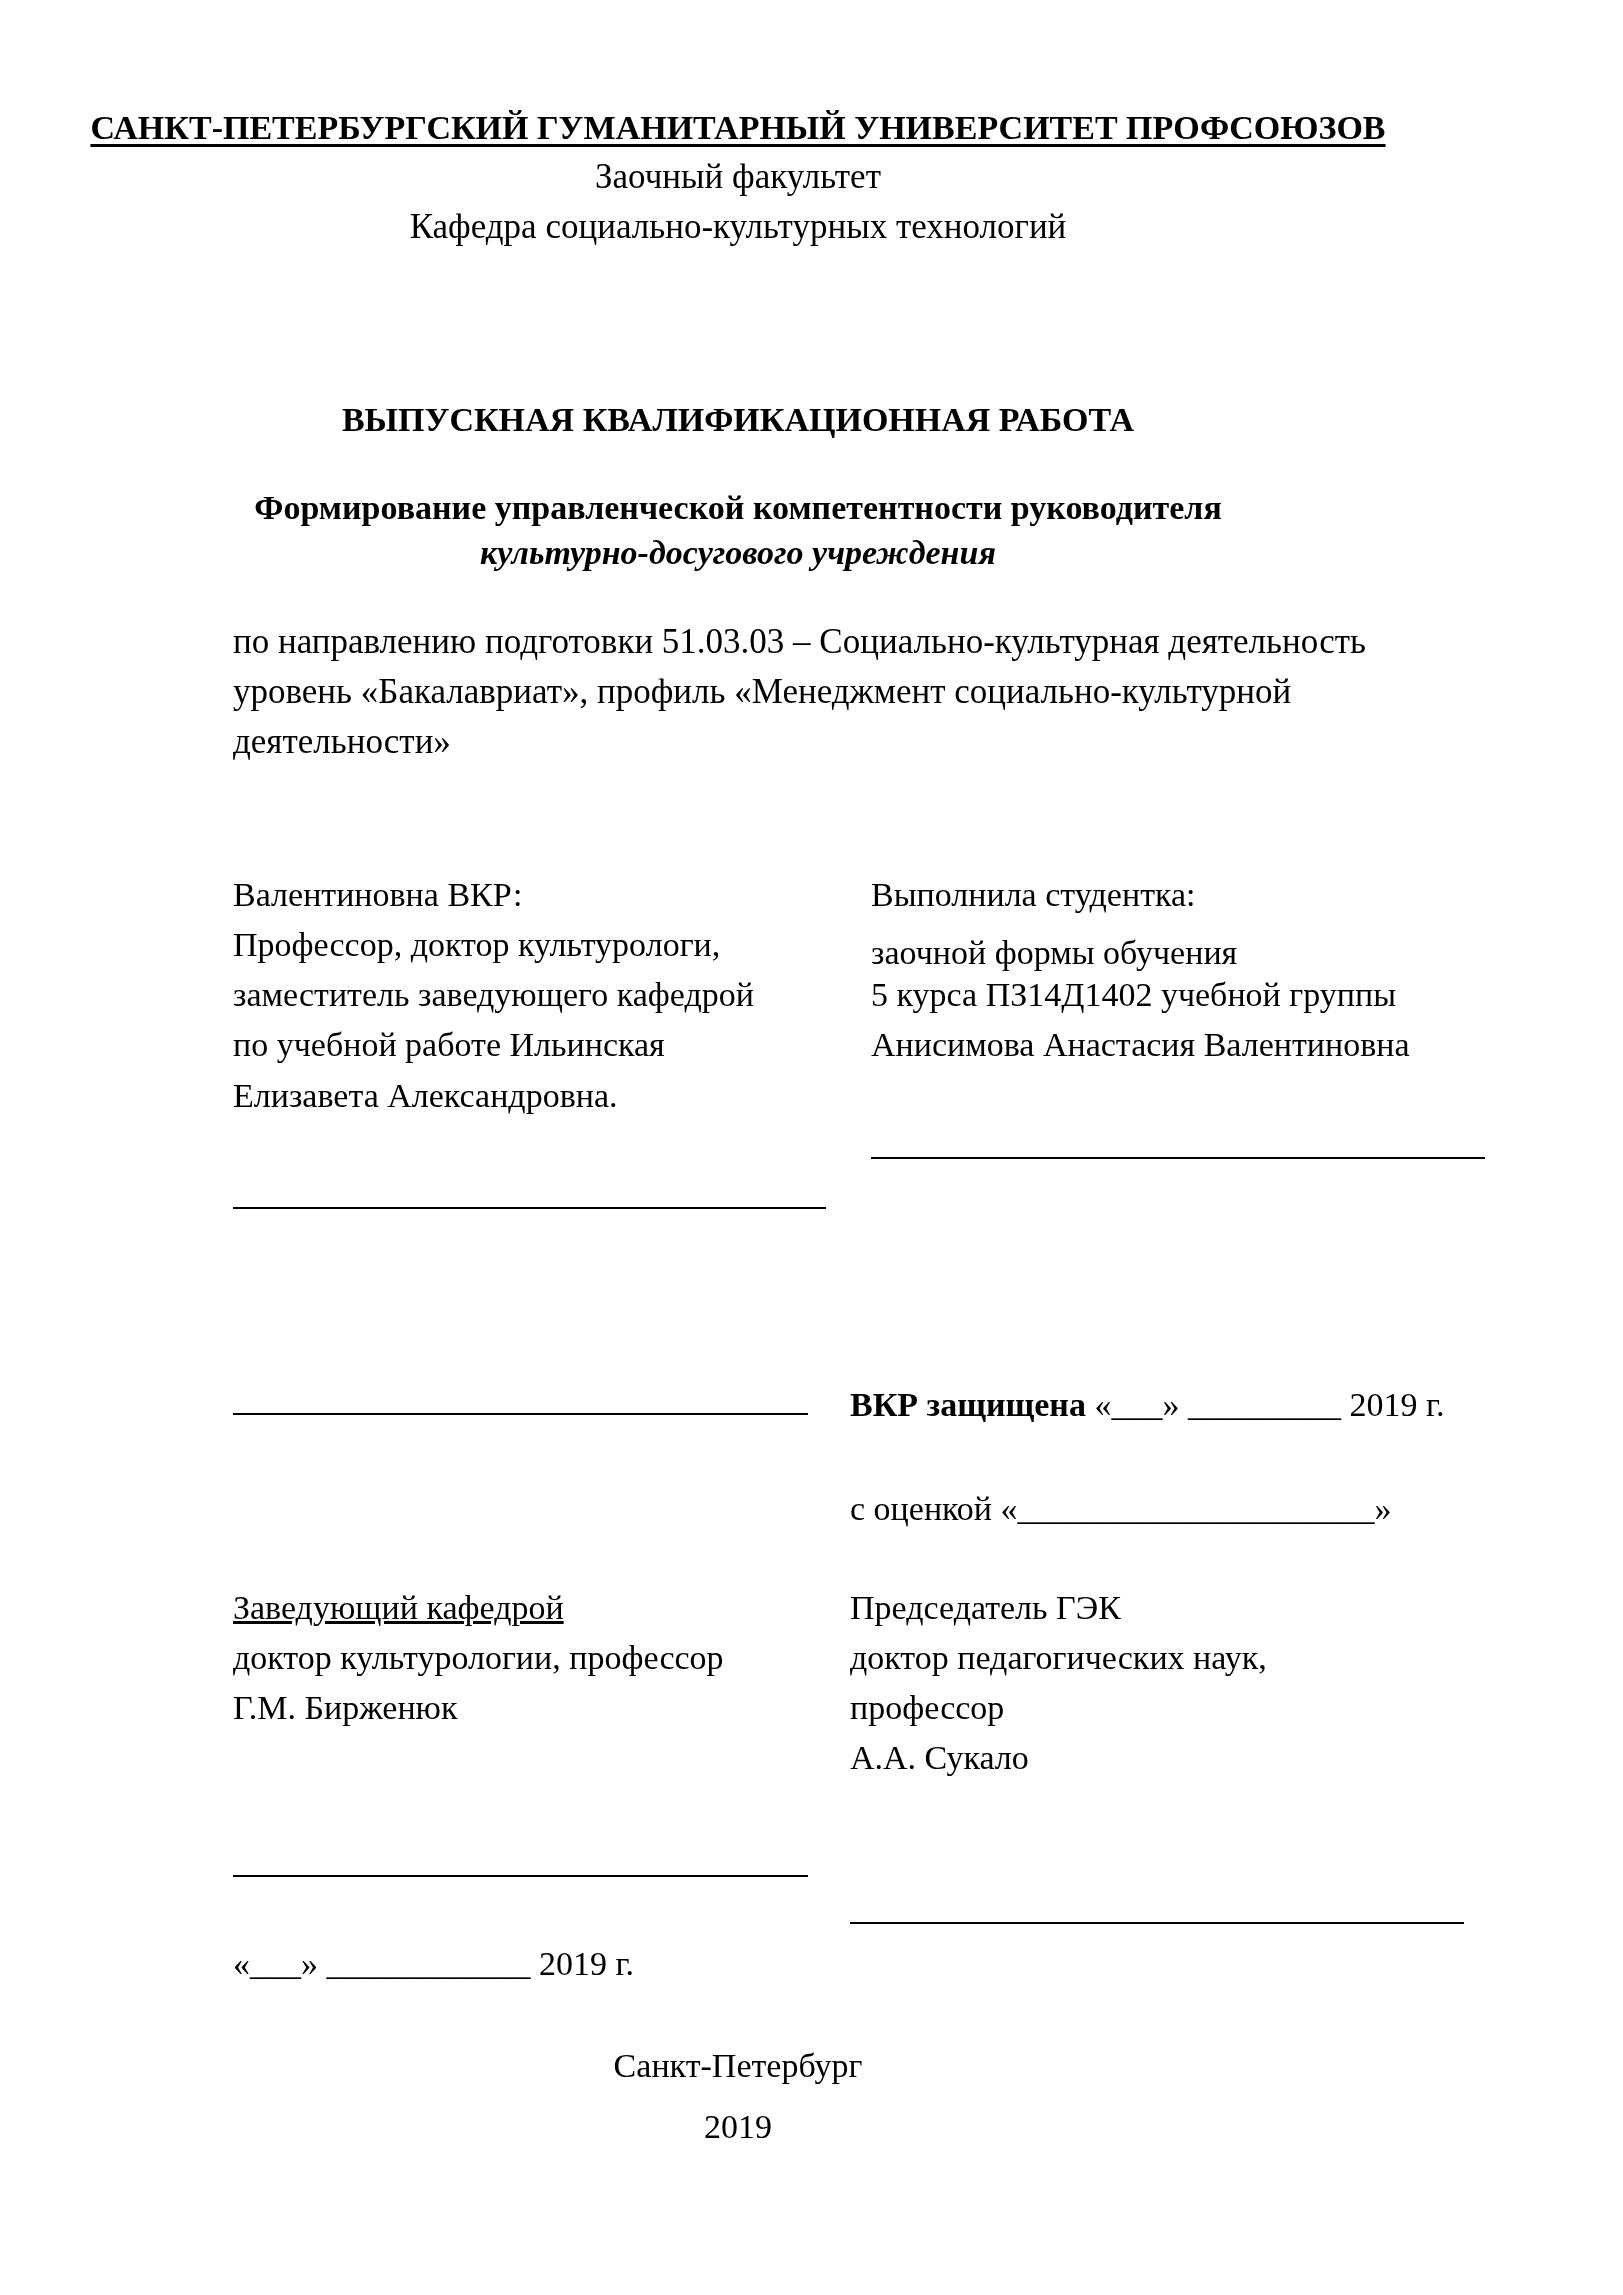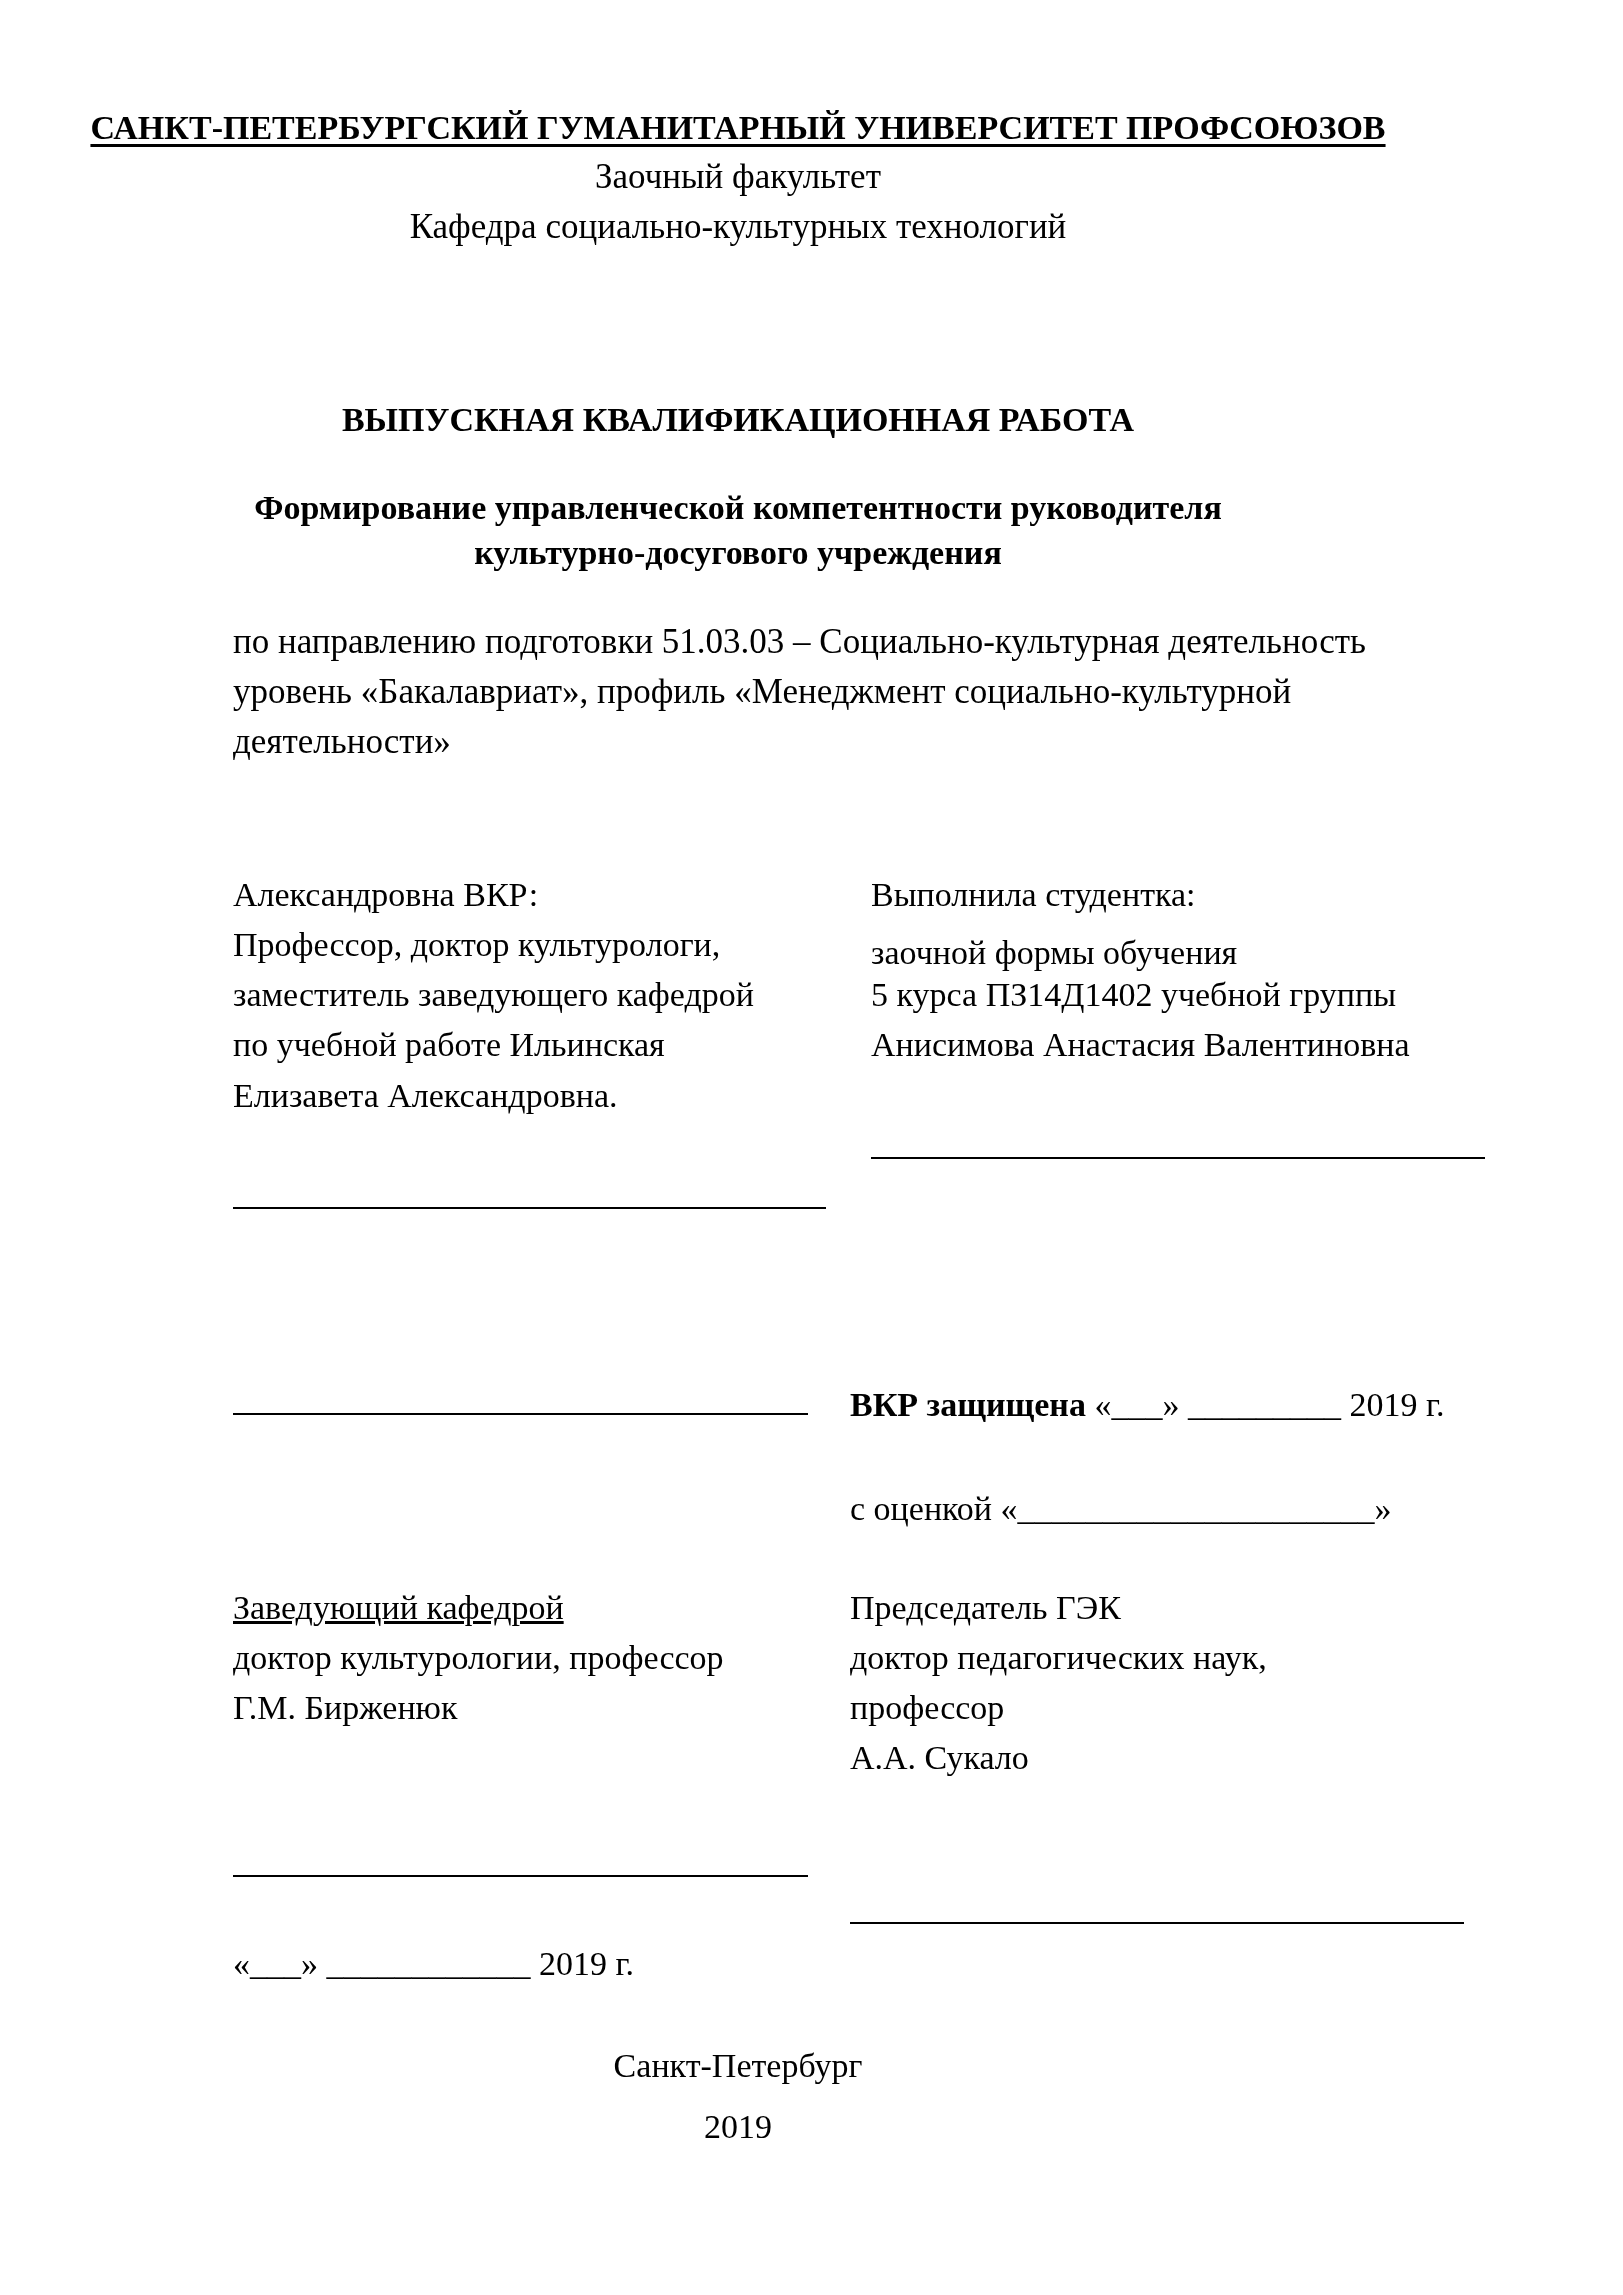--- a/index.html
+++ b/index.html
@@ -13,28 +13,28 @@
 </head>
 <body>
 
 <div class="abs center bold uline" style="top:111px;">САНКТ-ПЕТЕРБУРГСКИЙ ГУМАНИТАРНЫЙ УНИВЕРСИТЕТ ПРОФСОЮЗОВ</div>
 <div class="abs center" style="top:159px;font-size:35px;">Заочный факультет</div>
 <div class="abs center" style="top:209px;font-size:35px;">Кафедра социально-культурных технологий</div>
 
 <div class="abs center bold" style="top:403px;">ВЫПУСКНАЯ КВАЛИФИКАЦИОННАЯ РАБОТА</div>
 
 <div class="abs center bold" style="top:491px;">Формирование управленческой компетентности руководителя</div>
-<div class="abs center bold" style="top:536px;">культурно-досугового учреждения</div>
+<div class="abs center bold" style="top:536px;font-style:italic;">культурно-досугового учреждения</div>
 
 <div class="abs" style="left:233px;top:624px;font-size:35px;">по направлению подготовки 51.03.03 – Социально-культурная деятельность</div>
 <div class="abs" style="left:233px;top:674px;font-size:35px;">уровень «Бакалавриат», профиль «Менеджмент социально-культурной</div>
 <div class="abs" style="left:233px;top:724px;font-size:35px;">деятельности»</div>
 
 <div>
-  <div class="abs" style="left:233px;top:878px;">Александровна ВКР:</div>
+  <div class="abs" style="left:233px;top:878px;">Валентиновна ВКР:</div>
   <div class="abs" style="left:233px;top:928px;">Профессор, доктор культурологи,</div>
   <div class="abs" style="left:233px;top:978px;font-family:Liberation Serif, serif;">заместитель заведующего кафедрой</div>
   <div class="abs" style="left:233px;top:1028px;">по учебной работе Ильинская</div>
   <div class="abs" style="left:233px;top:1079px;">Елизавета Александровна.</div>
   <div class="line" style="left:233px;top:1207px;width:593px;"></div>
 </div>
 
 <div>
   <div class="abs" style="left:871px;top:878px;">Выполнила студентка:</div>
   <div class="abs" style="left:871px;top:936px;">заочной формы обучения</div>

